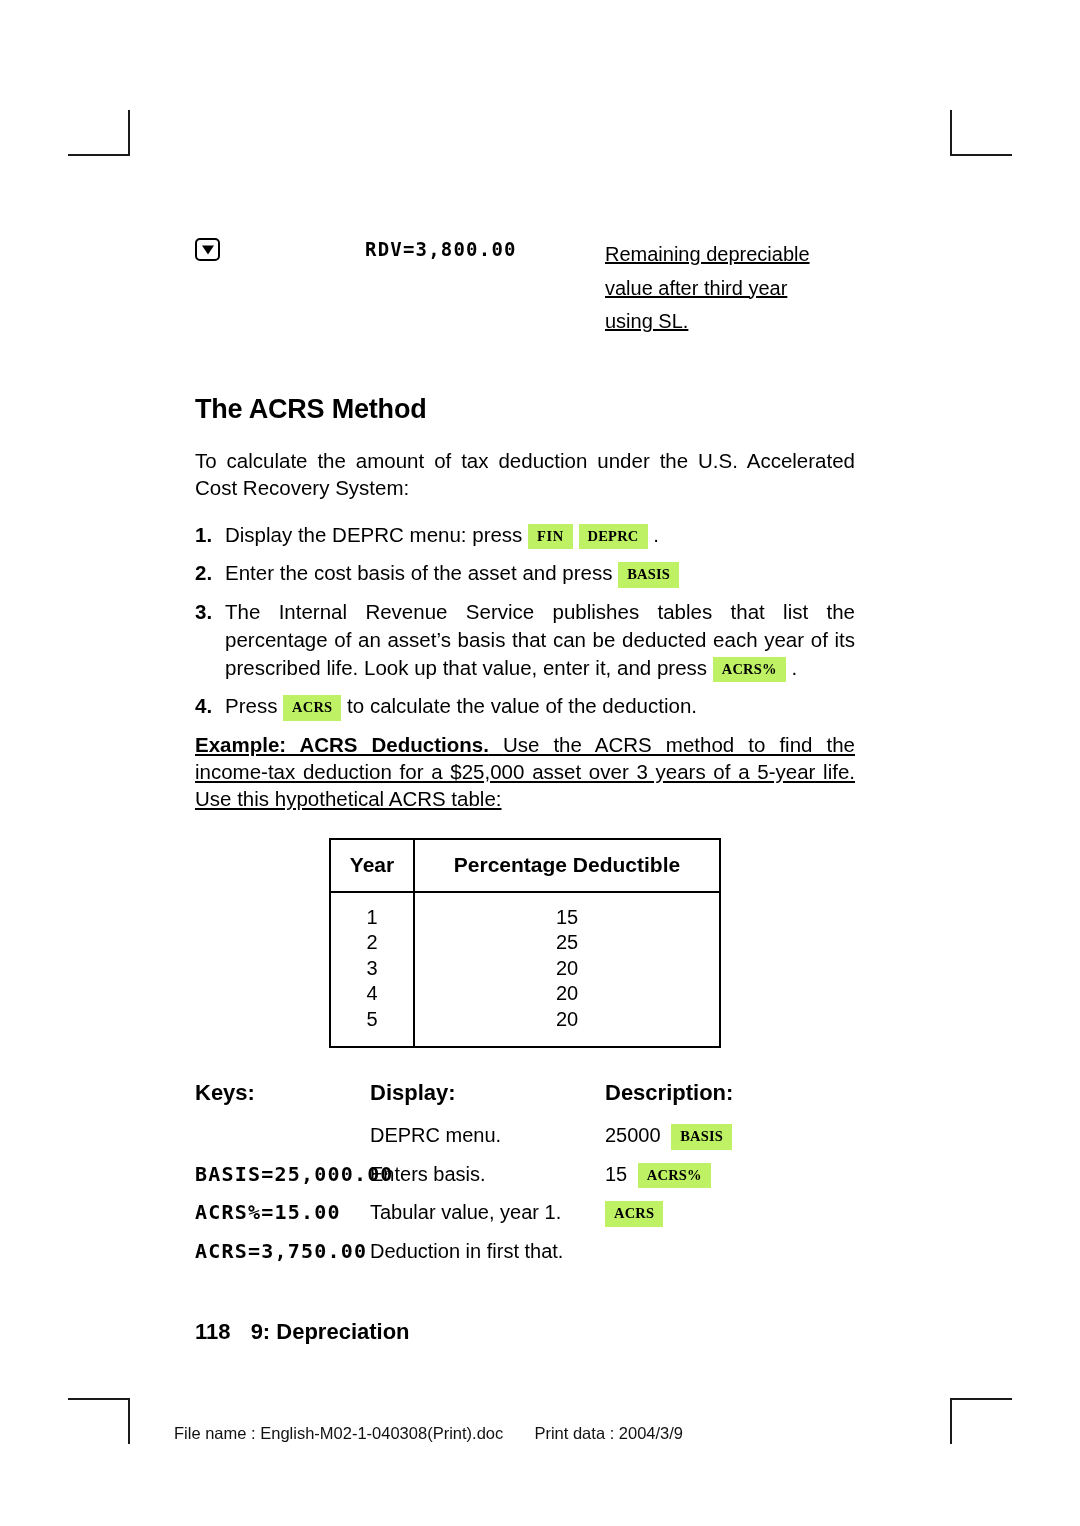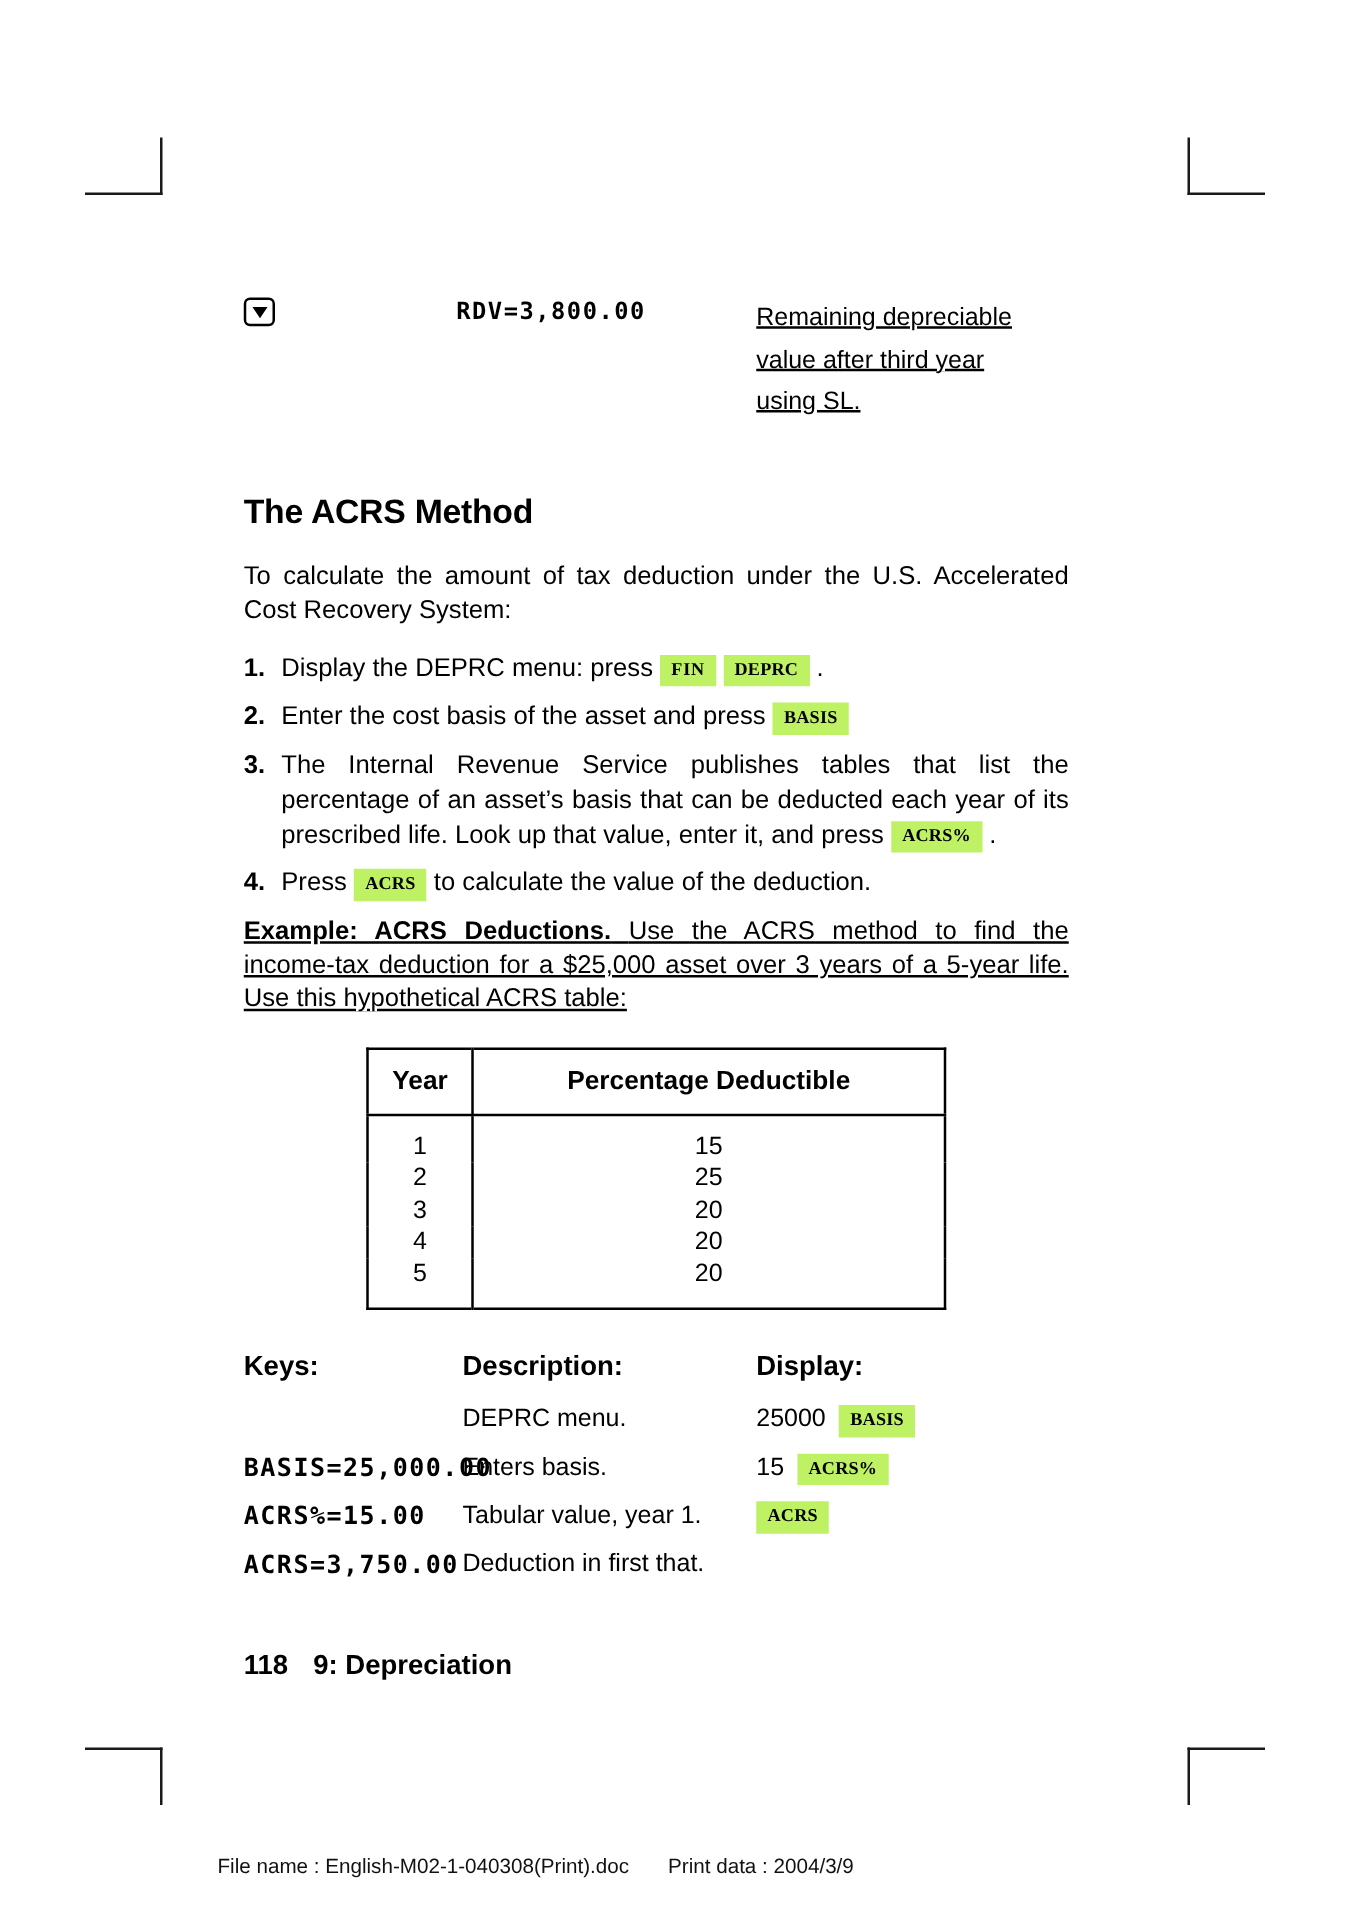--- a/index.html
+++ b/index.html
@@ -148,21 +148,21 @@
 
   
   .example { margin-top: 42px; text-decoration: underline; }
   .example b { font-weight: 700; }
 
   
   table.acrs {
     border-collapse: collapse;
     border: 2px solid #000;
     margin: 26px auto 0 auto;
-    width: 464px;
+    width: 392px;
     table-layout: fixed;
   }
   table.acrs th {
     border-bottom: 2px solid #000;
     border-right: 2px solid #000;
     font-size: 21px;
     font-weight: 700;
     padding: 13px 6px 14px 6px;
     text-align: center;
   }
@@ -207,21 +207,21 @@
     margin-top: 44px;
     font-size: 22px;
     font-weight: 700;
   }
   .pagefoot .pno { margin-right: 14px; }
 
   
   .printinfo {
     position: absolute;
     left: 174px;
-    top: 1484px;
+    top: 1424px;
     font-size: 16.5px;
     color: #111;
     white-space: nowrap;
   }
   .printinfo .gap { display: inline-block; width: 22px; }
 </style>
 </head>
 <body>
 
 <div class="crop crop-tl"></div>
@@ -310,22 +310,22 @@
       </tr>
       <tr class="last">
         <td>5</td>
         <td>20</td>
       </tr>
     </tbody>
   </table>
 
   <div class="kex">
     <div class="hdr">Keys:</div>
+    <div class="hdr">Display:</div>
     <div class="hdr">Description:</div>
-    <div class="hdr">Display:</div>
 
     <div class="cell lcd"></div>
     <div class="cell">DEPRC menu.</div>
 
     <div class="cell keys">
       <span class="num-pre">25000</span>
       <span class="key wide">BASIS</span>
     </div>
     <div class="cell lcd">BASIS=25,000.00</div>
     <div class="cell">Enters basis.</div>

